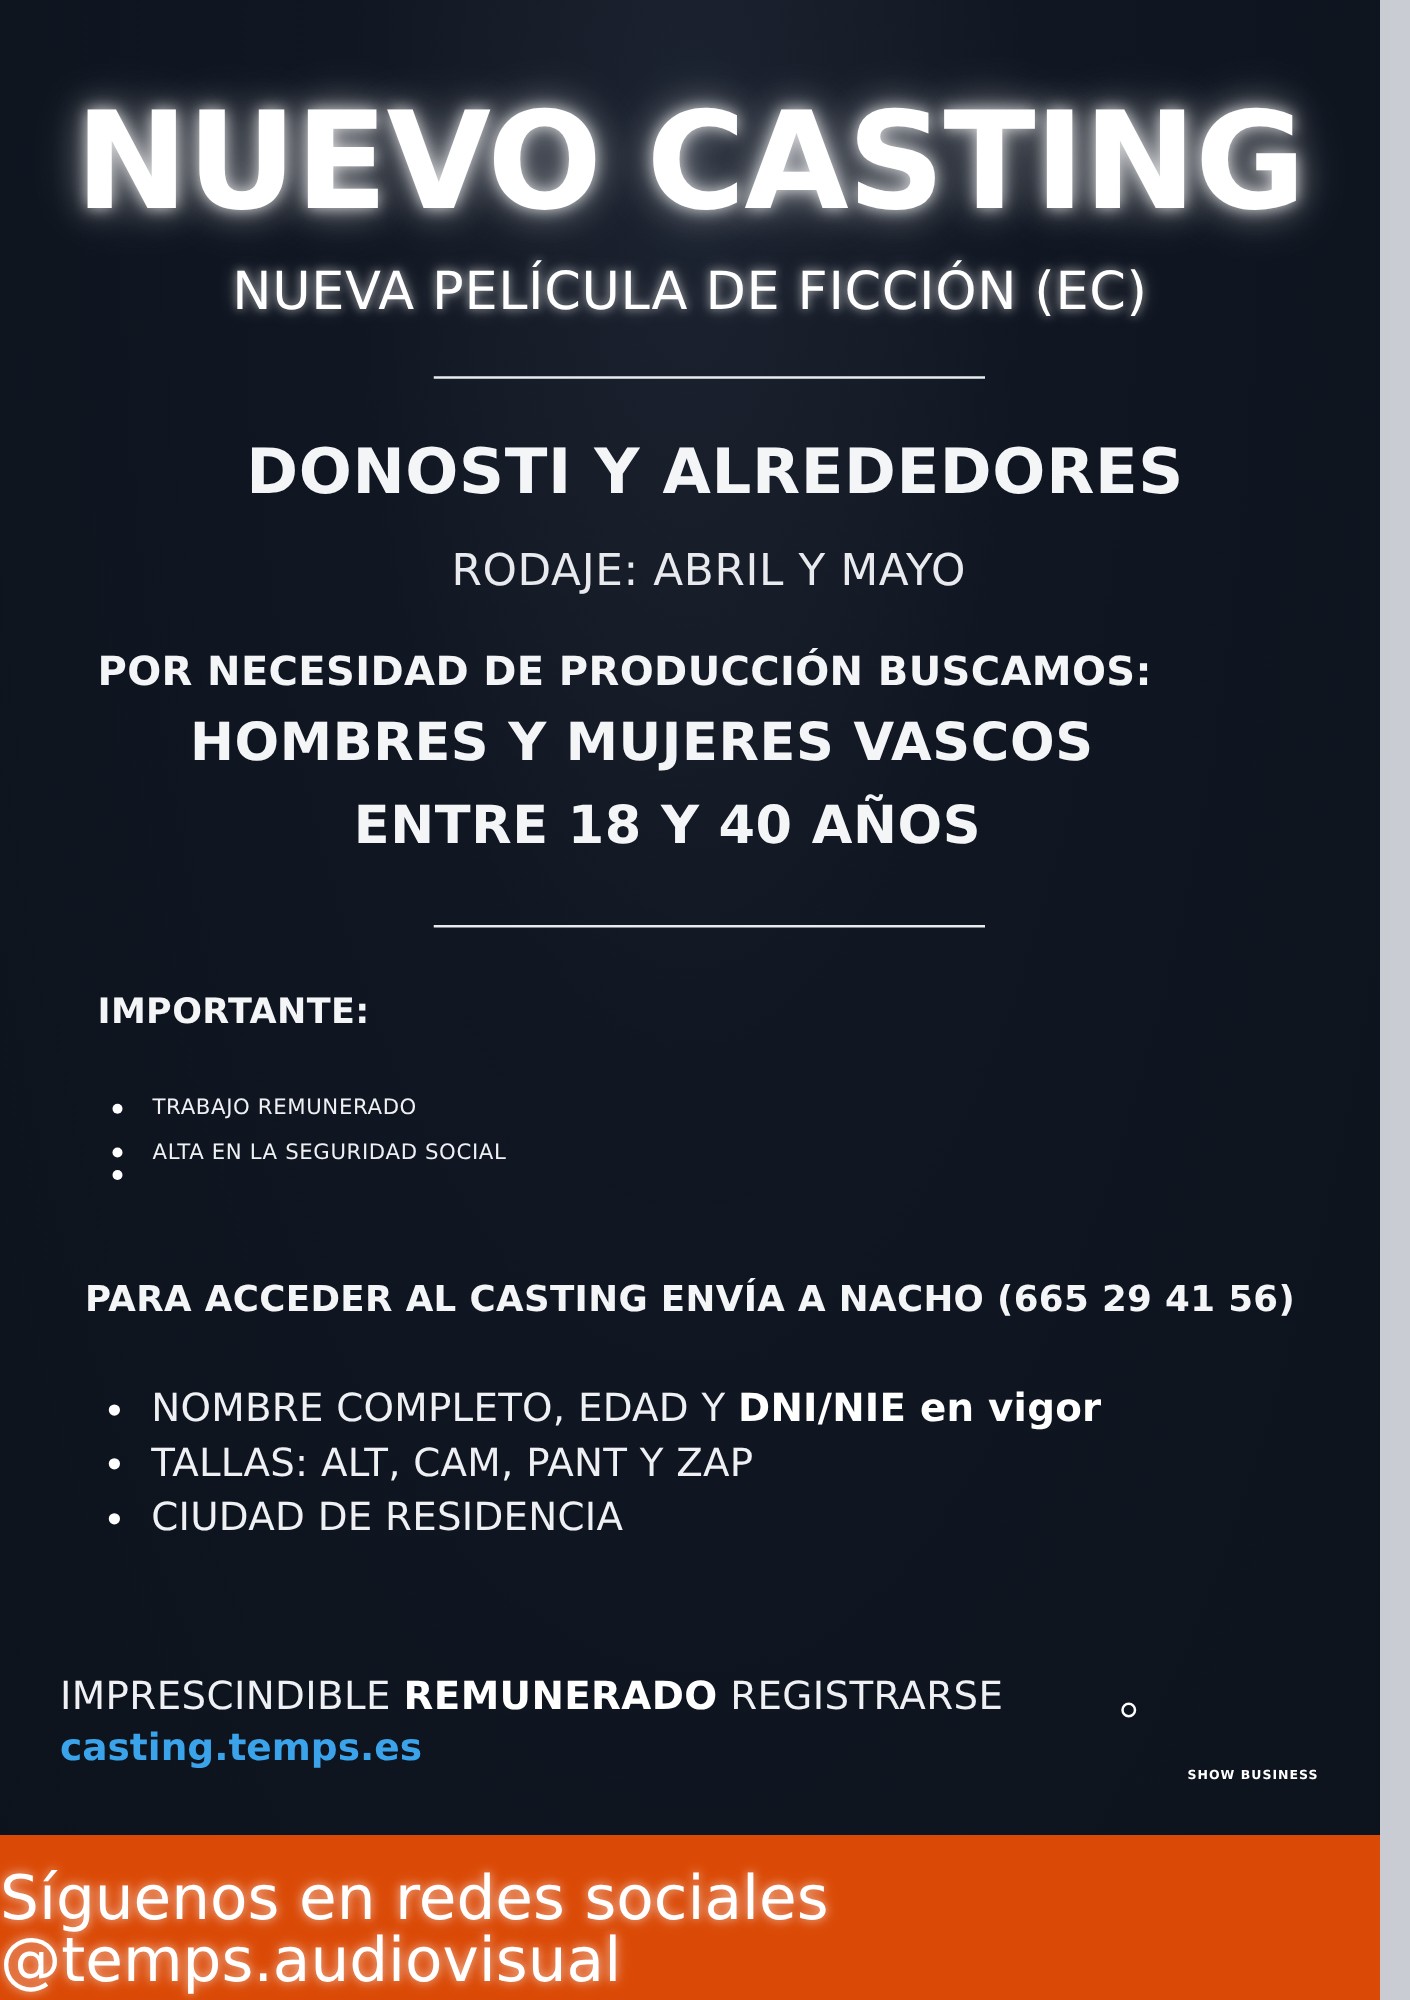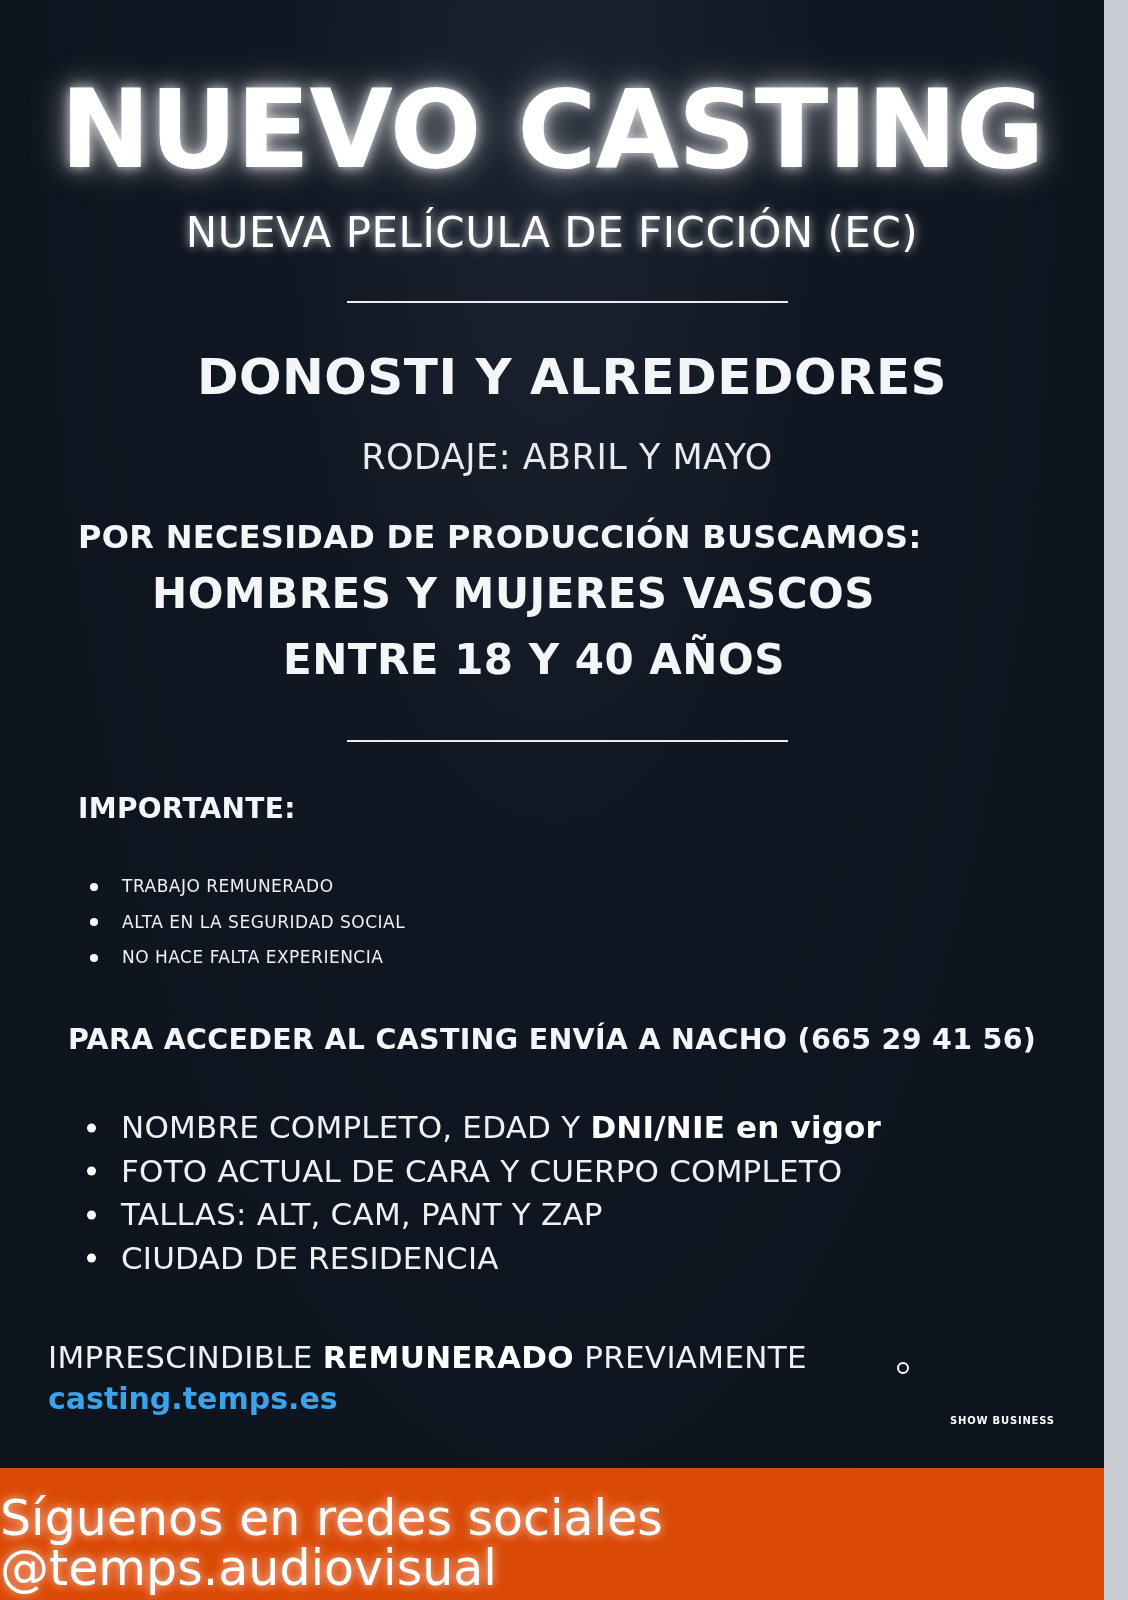--- a/index.html
+++ b/index.html
@@ -116,33 +116,32 @@
   <div class="abs seeking-line" style="left:152px; top:566px;">HOMBRES Y MUJERES VASCOS</div>
   <div class="abs seeking-intro">POR NECESIDAD DE PRODUCCIÓN BUSCAMOS:</div>
   <div class="abs seeking-line" style="left:283px; top:632px;">ENTRE 18 Y 40 AÑOS</div>
 
   <div class="divider" style="top:740px;"></div>
 
   <div class="abs section-head" style="left:78px; top:790px;">IMPORTANTE:</div>
   <ul class="small-list" style="left:78px; top:869px;">
     <li><span class="bullet"></span><span>TRABAJO REMUNERADO</span></li>
     <li><span class="bullet"></span><span>ALTA EN LA SEGURIDAD SOCIAL</span></li>
-    <li><span class="bullet"></span><span>NO HACE FALTA EXPERIENCIA</span></li>
+    <li><span class="bullet"></span></li>
   </ul>
 
   <div class="abs section-head" style="left:68px; top:1021px; font-size:28.5px;">PARA ACCEDER AL CASTING ENVÍA A NACHO (665 29 41 56)</div>
 
   <ul class="big-list" style="left:87px; top:1106px;">
     <li><span class="bullet"></span><span>NOMBRE COMPLETO, EDAD Y </span><span class="strong">DNI/NIE en vigor</span></li>
-    <li><span class="bullet"></span><span>FOTO ACTUAL DE CARA Y CUERPO COMPLETO</span></li>
     <li><span class="bullet"></span><span>TALLAS: ALT, CAM, PANT Y ZAP</span></li>
     <li><span class="bullet"></span><span>CIUDAD DE RESIDENCIA</span></li>
   </ul>
 
-  <div class="abs register"><span>IMPRESCINDIBLE </span><span class="strong">REMUNERADO</span><span> PREVIAMENTE</span></div>
+  <div class="abs register"><span>IMPRESCINDIBLE </span><span class="strong">REMUNERADO</span><span> REGISTRARSE</span></div>
   <a class="abs link">casting.temps.es</a>
 
   <div class="logo">
     <span class="logo-dot"></span>
     <span class="logo-tag">SHOW BUSINESS</span>
   </div>
 
   <div class="footer">
     <div class="footer-text">Síguenos en redes sociales @temps.audiovisual</div>
   </div>

